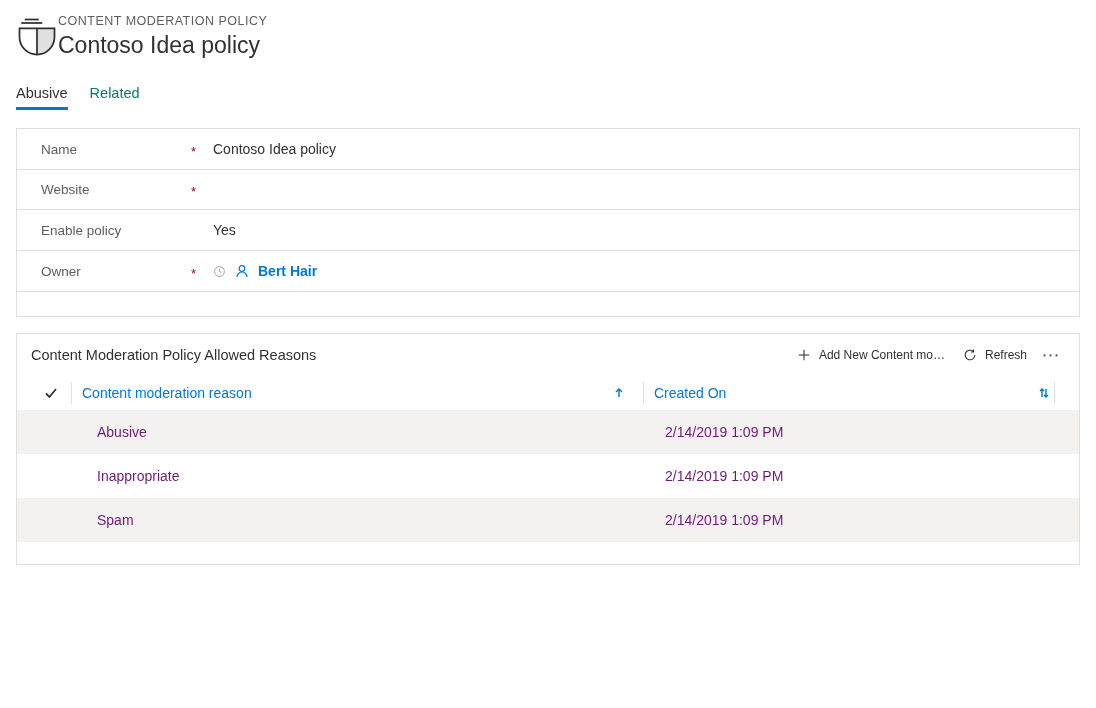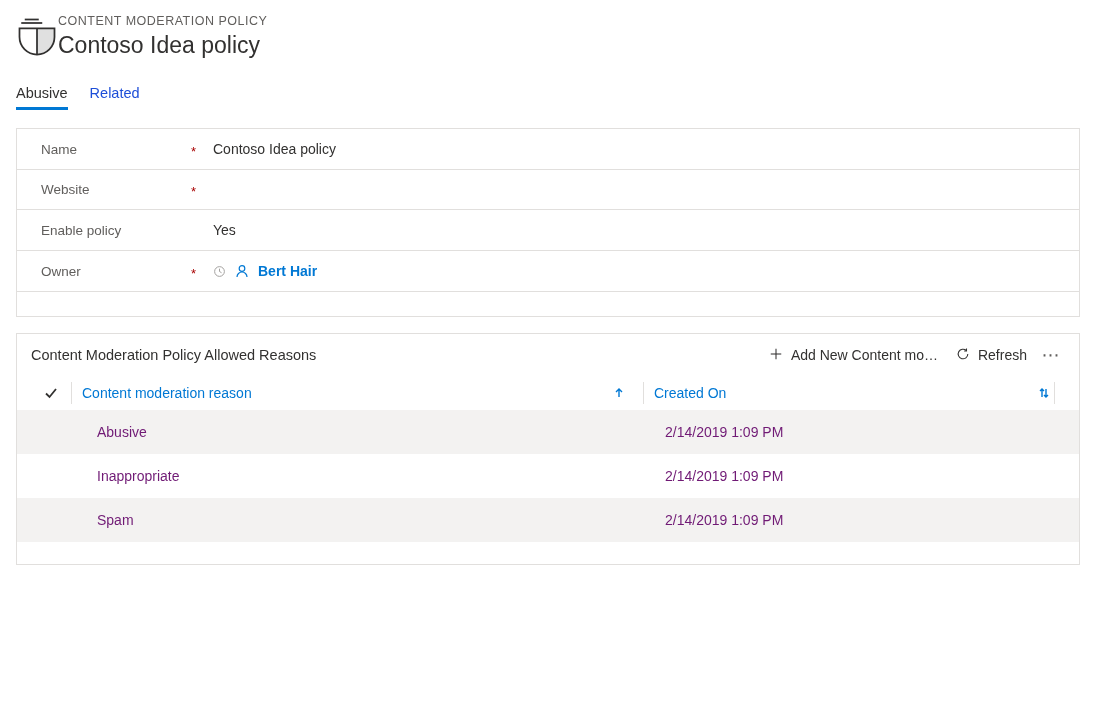--- a/index.html
+++ b/index.html
@@ -11,21 +11,21 @@
     color: #323130;
     background: #fff;
     width: 1096px;
   }
   .header { display: flex; align-items: center; margin-bottom: 26px; }
   .header-icon { width: 42px; height: 42px; flex: 0 0 42px; }
   .header-text .breadcrumb { font-size: 12.5px; letter-spacing: 0.5px; color: #605e5c; margin-bottom: 4px; }
   .header-text .title { font-size: 23px; font-weight: 400; color: #323130; }
 
   .tabs { display: flex; gap: 22px; margin-bottom: 18px; }
-  .tab { font-size: 14.5px; color: #1d4ed8; padding-bottom: 6px; cursor: pointer; }
+  .tab { font-size: 14.5px; color: #0f766e; padding-bottom: 6px; cursor: pointer; }
   .tab.active { color: #323130; border-bottom: 3px solid #0078d4; }
 
   .panel { border: 1px solid #e1dfdd; margin-bottom: 16px; padding: 0; }
   .form-row {
     display: flex; align-items: center;
     padding: 12px 24px;
     border-bottom: 1px solid #e1dfdd;
   }
   .form-row:last-child { border-bottom: none; }
   .form-label { flex: 0 0 154px; font-size: 13.5px; color: #605e5c; position: relative; }
@@ -33,21 +33,21 @@
   .form-value { flex: 1; display: flex; align-items: center; gap: 8px; font-size: 14px; padding-left: 18px; }
   .form-value .link { color: #0078d4; font-weight: 600; cursor: pointer; }
   .form-value .plain { color: #323130; }
   .icon-sm { width: 16px; height: 16px; flex: 0 0 16px; }
   .clock-icon { width: 13px; height: 13px; color: #a19f9d; }
   .person-icon { color: #0078d4; }
   .form-spacer { height: 24px; }
 
   .subgrid-header { display: flex; align-items: center; padding: 10px 14px; }
   .subgrid-title { font-size: 14.5px; color: #323130; flex: 1; }
-  .subgrid-cmd { display: flex; gap: 8px; color: #323130; font-size: 14px; margin-left: 18px; cursor: pointer; }
+  .subgrid-cmd { display: flex; align-items: center; gap: 8px; color: #323130; font-size: 12px; margin-left: 18px; cursor: pointer; }
   .subgrid-cmd .cmd-icon { width: 14px; height: 14px; }
   .more-btn { width: 28px; text-align: center; cursor: pointer; font-size: 18px; color: #605e5c; letter-spacing: 1px; margin-left: 10px; }
 
   .grid { width: 100%; }
   .col-check { flex: 0 0 40px; display: flex; align-items: center; justify-content: center; }
   .col-reason { flex: 1; color: #0078d4; font-size: 14px; display: flex; align-items: center; cursor: pointer; }
   .col-created { flex: 0 0 400px; color: #0078d4; font-size: 14px; display: flex; align-items: center; cursor: pointer; }
   .sort-icon, .sortswap-icon { width: 12px; height: 12px; color: #0078d4; margin-left: 6px; }
   .col-reason .sort-icon { margin-left: auto; margin-right: 18px; }
   .col-created .sortswap-icon { margin-left: auto; margin-right: 4px; }

